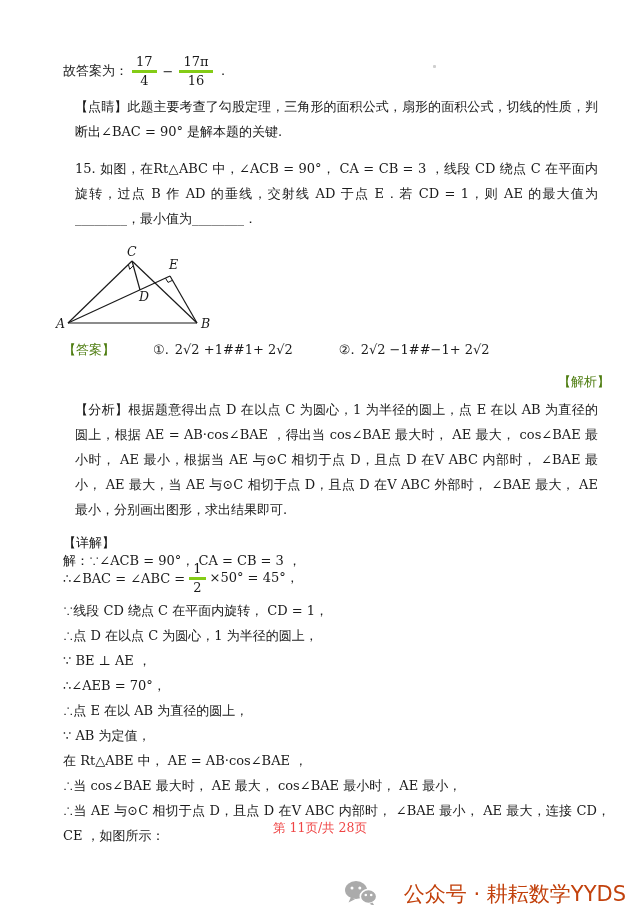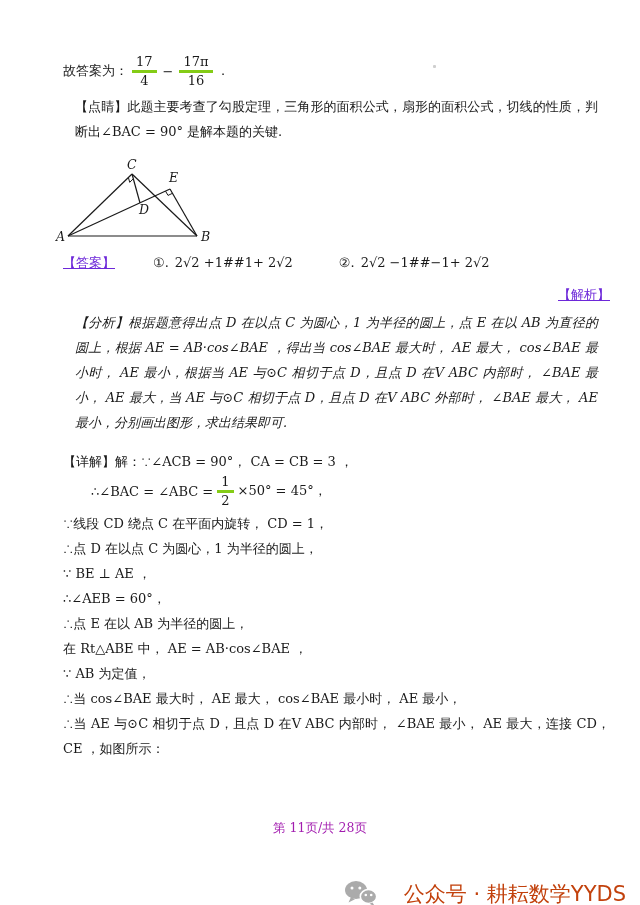--- a/index.html
+++ b/index.html
@@ -24,38 +24,38 @@
   .question-para { margin-top:5px; }
 
   .figure-wrap { height:94px; margin-top:2px; }
   .figure-wrap svg { margin-left:-13px; display:block; }
   .geo-line { stroke:#1a1a1a; stroke-width:1.2; fill:none; }
   .geo-mark { stroke:#1a1a1a; stroke-width:1; fill:none; }
   .geo-label { font-family:"DejaVu Serif","Liberation Serif",serif;
                font-style:italic; font-size:12.5px; fill:#1a1a1a; }
 
   .answer-row { margin-top:4px; height:22px; align-items:baseline; }
-  .blue-label { color:#6d28d9;text-decoration:underline; }
+  .blue-label { color:#4d7c0f; }
   .answer-item1 { margin-left:38px; }
   .answer-item2 { margin-left:46px; }
   .answer-marker { margin-right:6px; }
 
   .section-label-line { margin-top:9px; height:20px;justify-content:flex-end; }
 
-  .analysis-para { margin-top:5px;font-style:italic; }
+  .analysis-para { margin-top:5px; }
 
   .detail-block { margin-top:5px; }
-  .detail-line1 { height:24px; align-items:flex-end; display:flex; }
-  .detail-fracline { height:40px;margin-left:28px; }
+  .detail-line1 { height:24px; align-items:flex-start; display:flex;flex-direction:column; }
+  .detail-fracline { height:40px; }
   .detail-lines { line-height:25px; }
   .detail-lines .para { margin:0; }
 
   .footer {
     position:absolute; top:820px; left:0; width:100%;
-    text-align:center; font-size:12.5px; color:#a21caf;
+    text-align:center; font-size:12.5px; color:#ef4444;
   }
   .watermark {
     position:absolute; top:879px; right:14px;
     display:flex; align-items:center; gap:26px;
     color:#c2410c; font-size:21px;
     font-family:"DejaVu Sans","Liberation Sans",sans-serif;
   }
   .stray-dot {
     position:absolute; left:433px; top:65px; width:3px; height:3px;
     background:#cfcfcf; border-radius:1px;
@@ -78,20 +78,21 @@
       <span class="op">−</span>
       <span class="frac">
         <span class="num">17π</span>
         <span class="den">16</span>
       </span>
       <span>．</span>
     </div>
 
     <p class="para remark-para"><span>【点睛】</span><span>此题主要考查了勾股定理，三角形的面积公式，扇形的面积公式，切线的性质，判断出∠BAC = 90° 是解本题的关键.</span></p>
 
+    <p class="para question-para"><span>15.</span> <span>如图，在Rt△ABC 中，∠ACB = 90°， CA = CB = 3 ，线段 CD 绕点 C 在平面内旋转，过点 B 作 AD 的垂线，交射线 AD 于点 E．若 CD = 1，则 AE 的最大值为________，最小值为________．</span></p>
 
     <div class="figure-wrap">
       <svg width="215" height="94" viewBox="0 0 215 94">
 
         <line class="geo-line" x1="18" y1="80" x2="147" y2="80"></line>
         <line class="geo-line" x1="18" y1="80" x2="82" y2="18"></line>
         <line class="geo-line" x1="82" y1="18" x2="147" y2="80"></line>
         <line class="geo-line" x1="82" y1="18" x2="90" y2="47"></line>
         <line class="geo-line" x1="18" y1="80" x2="120" y2="33"></line>
         <line class="geo-line" x1="147" y1="80" x2="120" y2="33"></line>
@@ -129,24 +130,24 @@
         <span class="frac">
           <span class="num">1</span>
           <span class="den">2</span>
         </span>
         <span>×50° = 45°，</span>
       </div>
       <div class="detail-lines">
         <p class="para">∵线段 CD 绕点 C 在平面内旋转， CD = 1，</p>
         <p class="para">∴点 D 在以点 C 为圆心，1 为半径的圆上，</p>
         <p class="para">∵ BE ⊥ AE ，</p>
-        <p class="para">∴∠AEB = 60°，</p>
-        <p class="para">∴点 E 在以 AB 为半径的圆上，</p>
+        <p class="para">∴∠AEB = 70°，</p>
+        <p class="para">∴点 E 在以 AB 为直径的圆上，</p>
+        <p class="para">∵ AB 为定值，</p>
         <p class="para">在 Rt△ABE 中， AE = AB·cos∠BAE ，</p>
-        <p class="para">∵ AB 为定值，</p>
         <p class="para">∴当 cos∠BAE 最大时， AE 最大， cos∠BAE 最小时， AE 最小，</p>
         <p class="para">∴当 AE 与⊙C 相切于点 D，且点 D 在V ABC 内部时， ∠BAE 最小， AE 最大，连接 CD， CE ，如图所示：</p>
       </div>
     </div>
   </div>
 
   <div class="footer">
     <span>第 11页/共 28页</span>
   </div>
 

